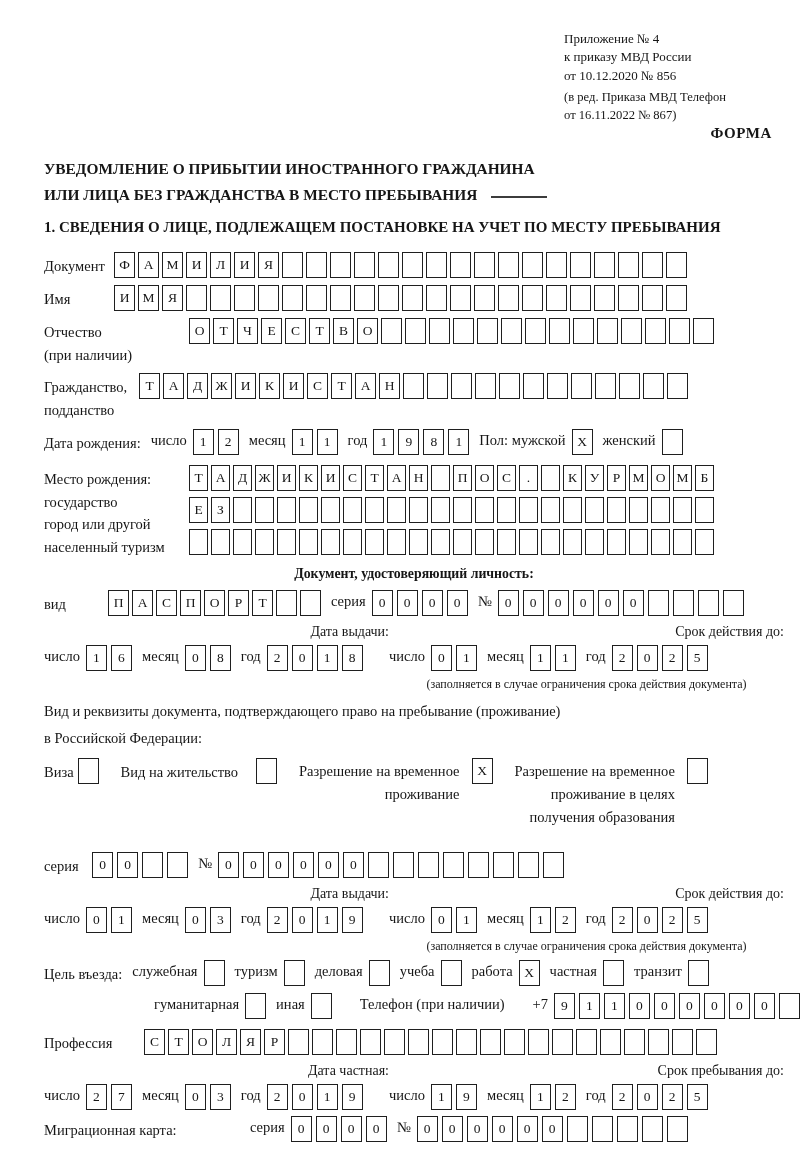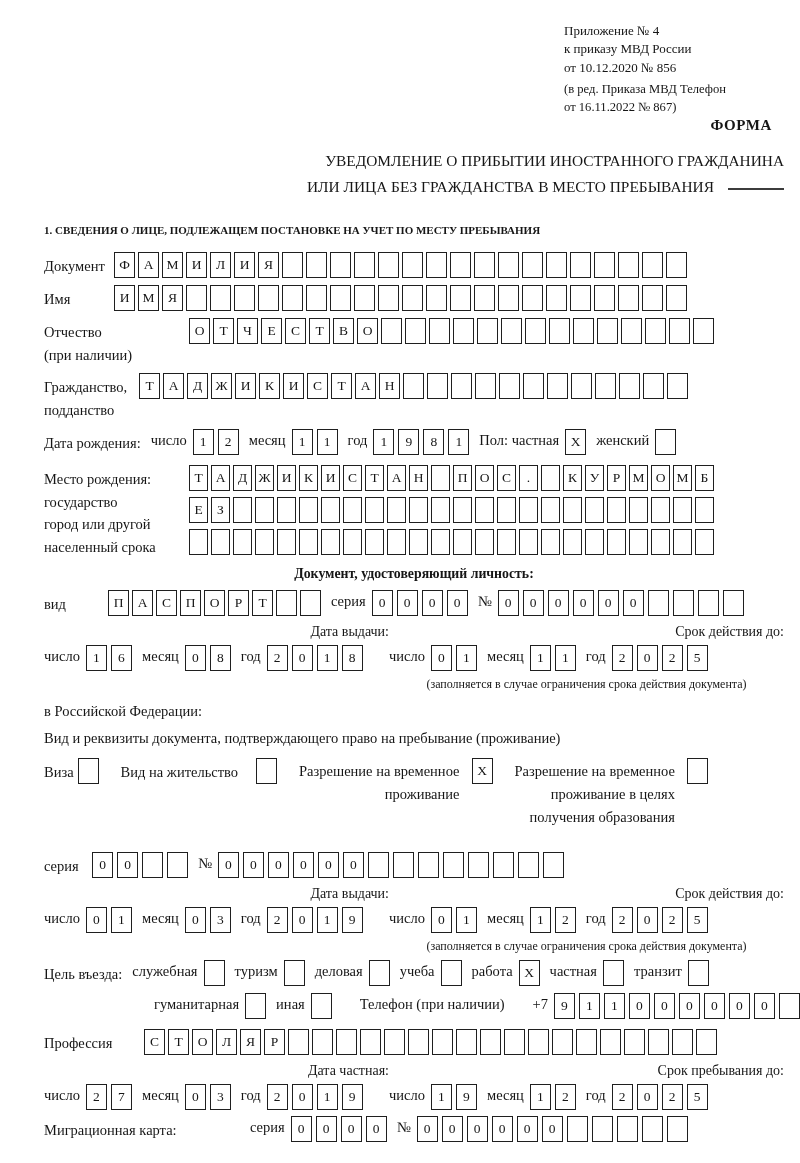--- a/index.html
+++ b/index.html
@@ -1,23 +1,23 @@
 <!DOCTYPE html>
 <html><head>
 <meta charset="utf-8">
 <style>
   html,body{margin:0;padding:0;background:#fff}
   body{width:800px;height:1163px;overflow:hidden;font-family:"Liberation Serif","DejaVu Serif",serif;color:#161616}
-  .page{padding:22px 16px 0 44px}
+  .page{padding:30px 16px 0 44px}
   .hdr{margin-left:520px;font-size:13px;line-height:1.42;white-space:nowrap}
   .hdr-sub{margin-top:4px;font-size:12.6px;line-height:1.42}
   .forma{text-align:right;font-weight:bold;font-size:15px;letter-spacing:.6px;margin-top:0;padding-right:12px}
-  .title{text-align:right;font-weight:normal;font-size:15.4px;line-height:1.7;margin-top:14px}
+  .title{text-align:left;font-weight:bold;font-size:15.4px;line-height:1.7;margin-top:14px}
   .uline{display:inline-block;width:56px;border-bottom:2.4px solid #3c3c3c;margin-left:14px;transform:translateY(-2px)}
-  .sect{font-weight:bold;font-size:11px;margin-top:24px;margin-bottom:16px}
+  .sect{font-weight:bold;font-size:15px;margin-top:11px;margin-bottom:16px}
   .row{display:flex;align-items:flex-start;margin-bottom:7px}
   .lbl{font-size:14.5px;padding-top:3px;flex:0 0 auto;line-height:1.55}
   .w70{width:70px}.w95{width:95px}.w100{width:100px}.w145{width:145px}.w165{width:168px}
   .cells{display:inline-flex;gap:3px;flex:0 0 auto}
   .dt{gap:4px}
   .cell{width:19px;height:24px;border:1.5px solid #1f1f1f;display:inline-flex;align-items:center;justify-content:center;font-size:13.5px;flex:0 0 auto;background:#fff}
   .sm .cell{width:17px;height:24px}
   .inlbl{font-size:14.5px;margin:3px 6px 0 10px;flex:0 0 auto}
   .first{margin-left:0}
   .dochead{text-align:center;font-weight:bold;font-size:13.8px;margin:2px 0 8px}
@@ -195,36 +195,36 @@
         <span class="cell">1</span>
         <span class="cell">1</span>
       </span>
     <span class="inlbl">год</span>
     <span class="cells dt">
         <span class="cell">1</span>
         <span class="cell">9</span>
         <span class="cell">8</span>
         <span class="cell">1</span>
       </span>
-    <span class="inlbl">Пол: частная</span>
+    <span class="inlbl">Пол: мужской</span>
     <span class="cells">
         <span class="cell">X</span>
       </span>
     <span class="inlbl">женский</span>
     <span class="cells">
         <span class="cell"></span>
       </span>
   </div>
 
   <div class="row" style="margin-top:10px">
     <div class="lbl w145">
       <div>Место рождения:</div>
       <div>государство</div>
       <div>город или другой</div>
-      <div>населенный срока</div>
+      <div>населенный туризм</div>
     </div>
     <div>
       <div class="cells sm" style="margin-bottom:6px">
           <span class="cell">Т</span>
           <span class="cell">А</span>
           <span class="cell">Д</span>
           <span class="cell">Ж</span>
           <span class="cell">И</span>
           <span class="cell">К</span>
           <span class="cell">И</span>
@@ -380,22 +380,22 @@
             <span class="cell">0</span>
             <span class="cell">2</span>
             <span class="cell">5</span>
           </span>
       </div>
       <div class="dnote">(заполняется в случае ограничения срока действия документа)</div>
     </div>
   </div>
 
   <div class="para">
+    <div>Вид и реквизиты документа, подтверждающего право на пребывание (проживание)</div>
     <div>в Российской Федерации:</div>
-    <div>Вид и реквизиты документа, подтверждающего право на пребывание (проживание)</div>
   </div>
 
   <div class="opts">
     <div class="opt">
       <span class="olabel" style="margin-right:4px">Виза</span>
       <span class="cells">
           <span class="cell"></span>
         </span>
     </div>
     <div class="opt">

